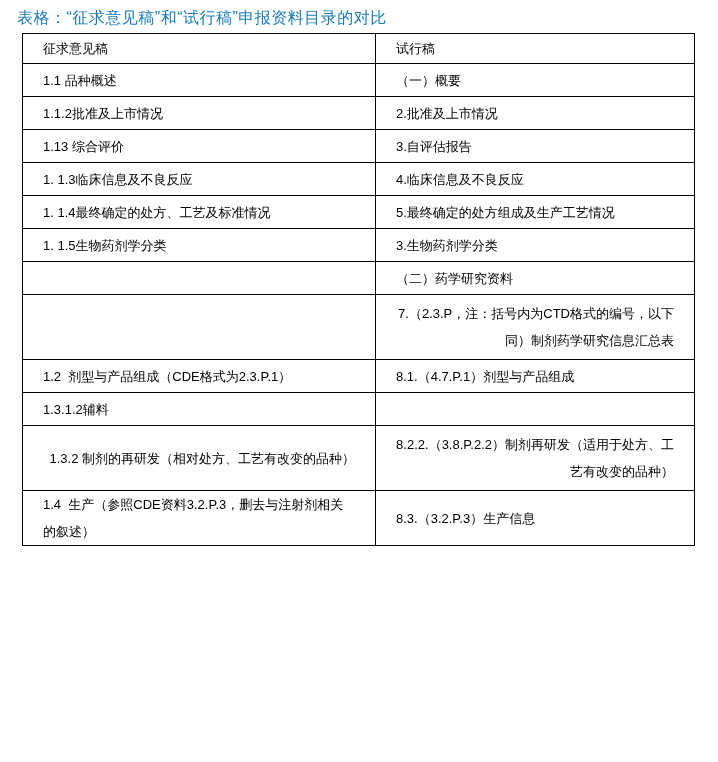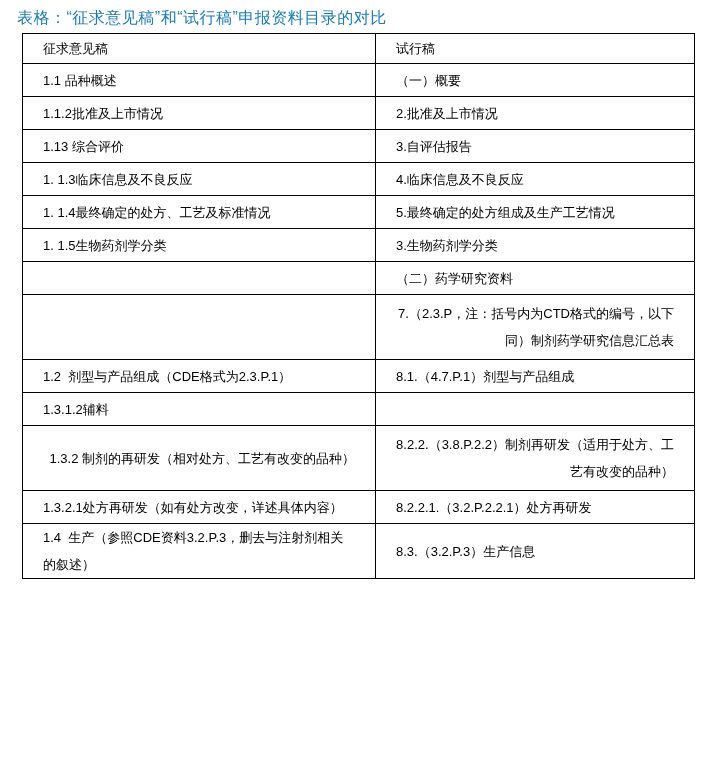--- a/index.html
+++ b/index.html
@@ -98,21 +98,17 @@
       </tr>
       <tr class="row-single">
         <td>1.3.1.2辅料</td>
         <td></td>
       </tr>
       <tr class="row-tall">
         <td>1.3.2 制剂的再研发（相对处方、工艺有改变的品种）</td>
         <td>8.2.2.（3.8.P.2.2）制剂再研发（适用于处方、工艺有改变的品种）</td>
       </tr>
       <tr class="row-single">
-        <td>1.3.2.1处方再研发（如有处方改变，详述具体内容）</td>
-        <td>8.2.2.1.（3.2.P.2.2.1）处方再研发</td>
-      </tr>
-      <tr class="row-single">
         <td>1.4  生产（参照CDE资料3.2.P.3，删去与注射剂相关的叙述）</td>
         <td>8.3.（3.2.P.3）生产信息</td>
       </tr>
     </tbody>
 </table>
 
 </body></html>

